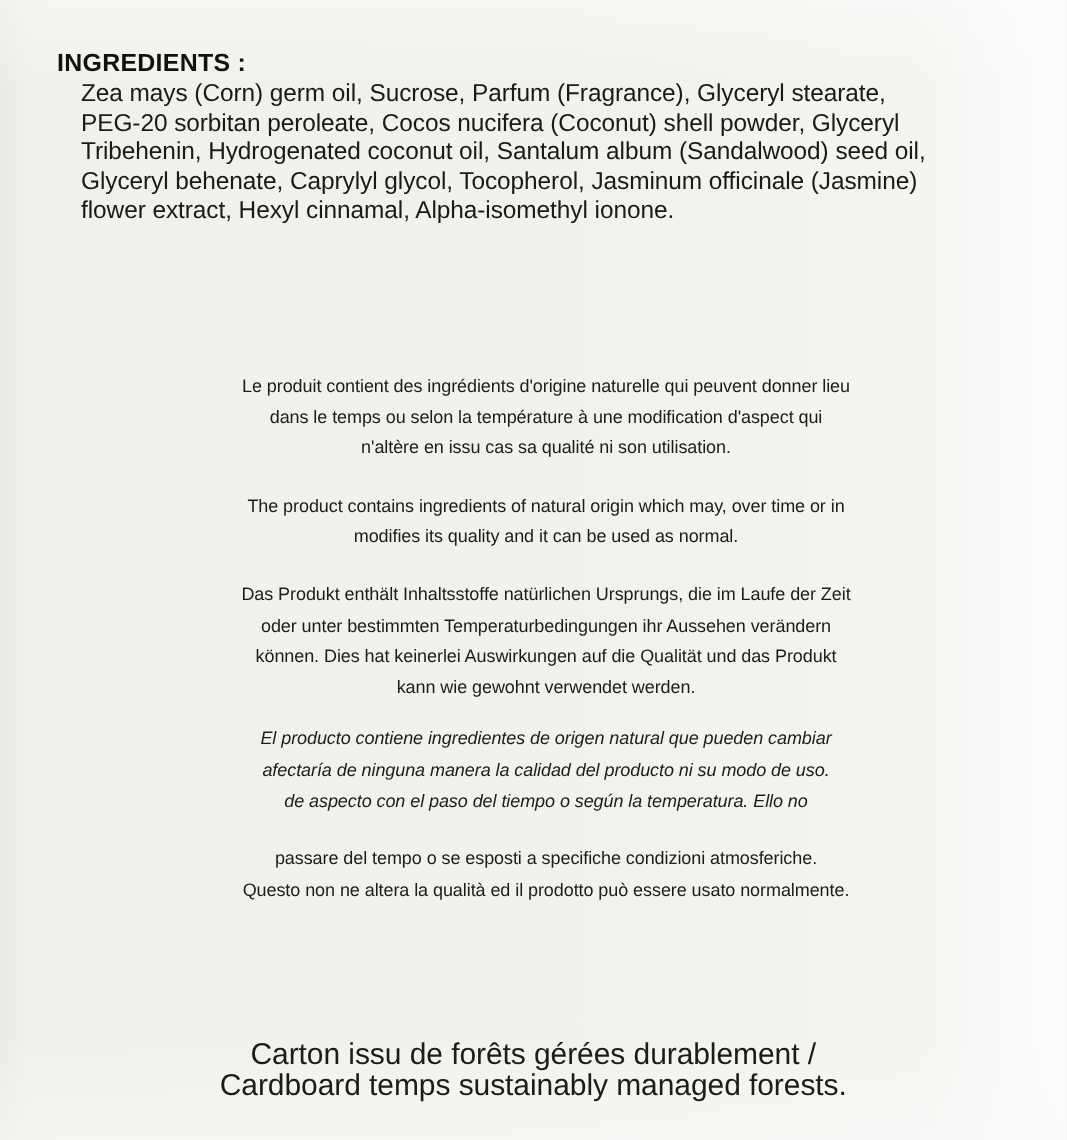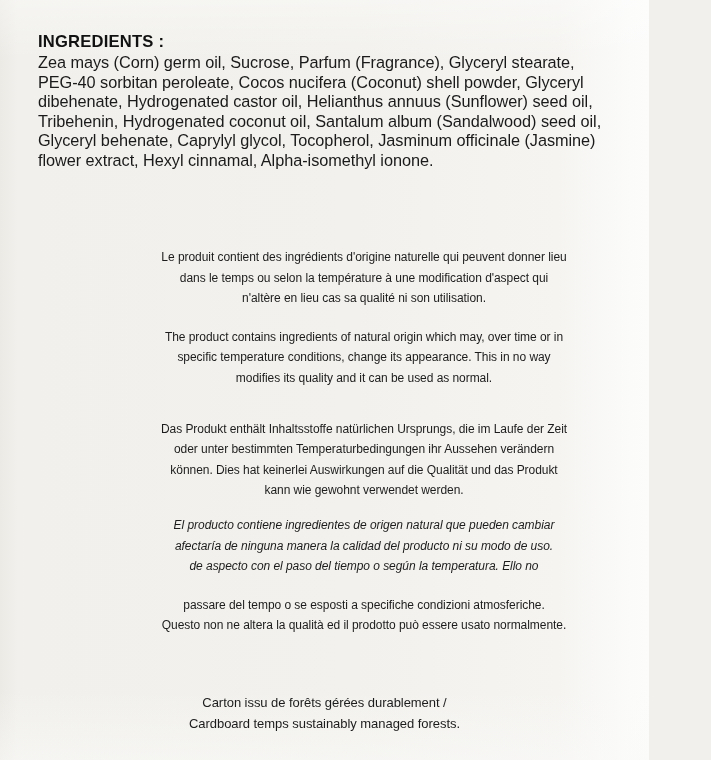--- a/index.html
+++ b/index.html
@@ -11,21 +11,21 @@
     height: 760px;
     background: #f1f0ec;
     font-family: "Liberation Sans", sans-serif;
     color: #1b1b1b;
     overflow: hidden;
   }
 
   
   .page {
     position: relative;
-    width: 649px;
+    width: 711px;
     height: 760px;
     box-sizing: border-box;
     background:
       linear-gradient(90deg,
         #eceae5 0px,
         #f1f0ec 18px,
         #f2f1ed 55%,
         #f5f4f1 86%,
         #fbfbfa 97%,
         #fcfcfb 100%);
@@ -64,20 +64,21 @@
   .ingredients-body {
     font-size: 16.3px;
     line-height: 19.6px;
     letter-spacing: -0.05px;
     color: #1a1a1a;
     margin: 0;
   }
   .ingredients-body .ln {
     display: block;
     white-space: nowrap;
+    margin-left: 16px;
   }
 
   
   .notices {
     position: absolute;
     left: 39px;
     top: 247px;
     width: 650px;
   }
   .notice {
@@ -87,67 +88,65 @@
     color: #1c1c1c;
     margin: 0 0 18px 0;
     text-align: center;
   }
   .notice:last-child { margin-bottom: 0; }
   .notice .ln {
     display: block;
     white-space: nowrap;
   }
   .notice-fr { margin-bottom: 18px; }
-  .notice-en { margin-bottom: 30px; }
+  .notice-en { margin-bottom: 18px; }
   .notice-de { margin-bottom: 14px; }
   .notice-es { margin-bottom: 18px; font-style: italic; }
 
   
   .footer {
     position: absolute;
     left: 0;
     right: 0;
     top: 693px;
     text-align: center;
-    font-size: 13px;
+    font-size: 20px;
     line-height: 20.6px;
     letter-spacing: -0.05px;
     color: #1c1c1c;
   }
   .footer .ln { display: block; white-space: nowrap; }
 </style>
 </head>
 <body>
 
 <div class="page">
   <div class="content">
 
     <section class="ingredients">
       <div class="ingredients-heading">INGREDIENTS :</div>
       <div class="ingredients-body">
         <span class="ln">Zea mays (Corn) germ oil, Sucrose, Parfum (Fragrance), Glyceryl stearate,</span>
-        <span class="ln">PEG-40 sorbitan peroleate, Cocos nucifera (Coconut) shell powder, Glyceryl</span>
-        <span class="ln">dibehenate, Hydrogenated castor oil, Helianthus annuus (Sunflower) seed oil,</span>
+        <span class="ln">PEG-20 sorbitan peroleate, Cocos nucifera (Coconut) shell powder, Glyceryl</span>
         <span class="ln">Tribehenin, Hydrogenated coconut oil, Santalum album (Sandalwood) seed oil,</span>
         <span class="ln">Glyceryl behenate, Caprylyl glycol, Tocopherol, Jasminum officinale (Jasmine)</span>
         <span class="ln">flower extract, Hexyl cinnamal, Alpha-isomethyl ionone.</span>
       </div>
     </section>
 
     <section class="notices">
 
       <p class="notice notice-fr">
         <span class="ln">Le produit contient des ingrédients d'origine naturelle qui peuvent donner lieu</span>
         <span class="ln">dans le temps ou selon la température à une modification d'aspect qui</span>
-        <span class="ln">n'altère en lieu cas sa qualité ni son utilisation.</span>
+        <span class="ln">n'altère en issu cas sa qualité ni son utilisation.</span>
       </p>
 
       <p class="notice notice-en">
         <span class="ln">The product contains ingredients of natural origin which may, over time or in</span>
-        <span class="ln">specific temperature conditions, change its appearance. This in no way</span>
         <span class="ln">modifies its quality and it can be used as normal.</span>
       </p>
 
       <p class="notice notice-de">
         <span class="ln">Das Produkt enthält Inhaltsstoffe natürlichen Ursprungs, die im Laufe der Zeit</span>
         <span class="ln">oder unter bestimmten Temperaturbedingungen ihr Aussehen verändern</span>
         <span class="ln">können. Dies hat keinerlei Auswirkungen auf die Qualität und das Produkt</span>
         <span class="ln">kann wie gewohnt verwendet werden.</span>
       </p>
 

